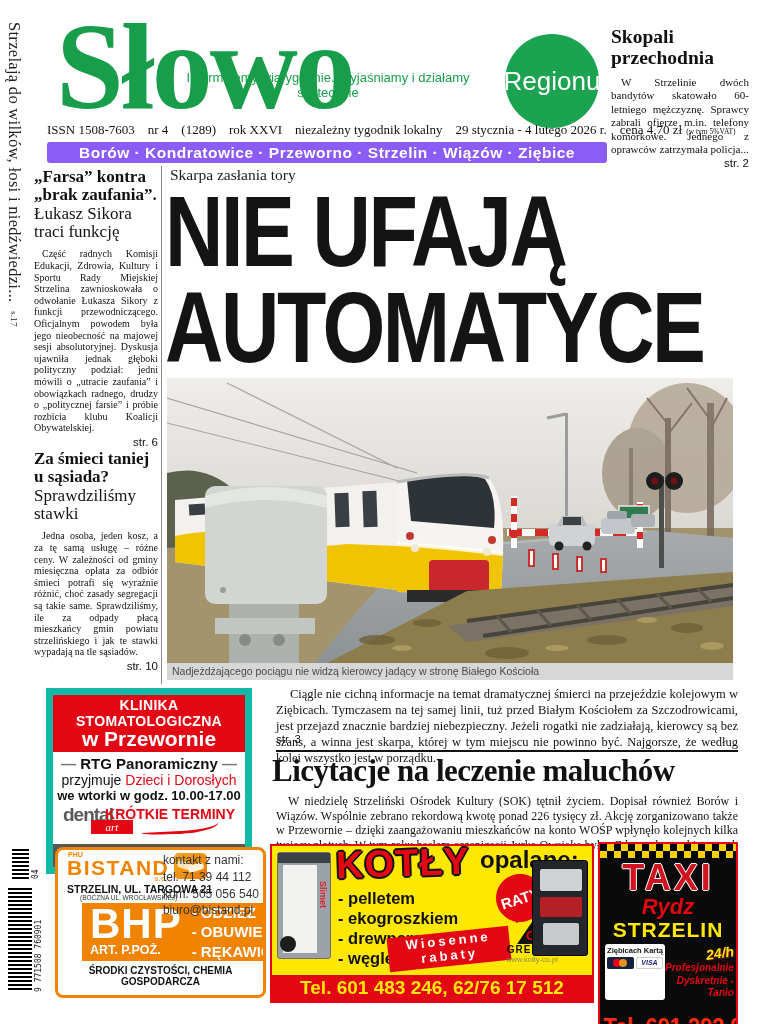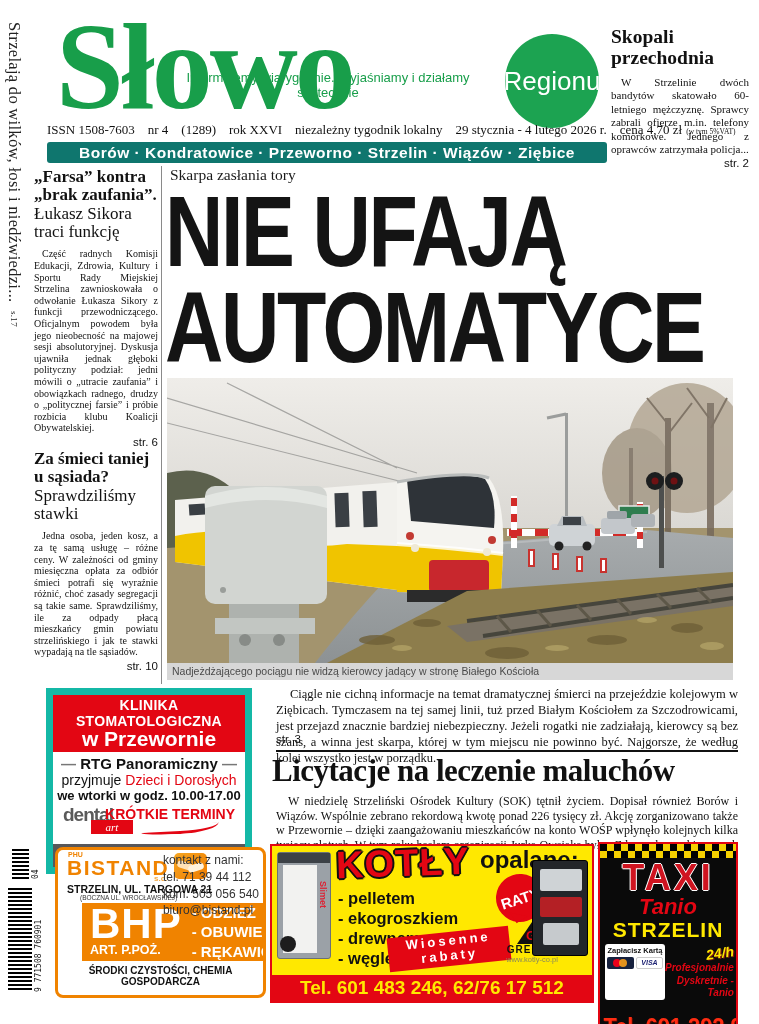--- a/index.html
+++ b/index.html
@@ -31,21 +31,21 @@
 
   .top-article { left:611px; top:26px; width:138px; }
   .top-article .t { font-size:19.5px; font-weight:bold; line-height:1.1; }
   .top-article .b { margin-top:7px; font-size:11px; line-height:1.22; text-align:justify; text-indent:10px; }
   .top-article .r { text-align:right; font-family:"Liberation Sans", sans-serif; font-size:11.5px; margin-top:1px; }
 
   .meta { left:47px; top:122px; width:640px; display:flex; align-items:baseline; gap:13px;
     font-size:13px; white-space:nowrap; }
   .meta .tiny { font-size:7.5px; margin-left:-9px; }
 
-  .towns { left:47px; top:142px; width:560px; height:21px; background:#0f766e; border-radius:3px;
+  .towns { left:47px; top:142px; width:560px; height:21px; background:#8b5cf6; border-radius:3px;
     color:#fff; font-family:"Liberation Sans", sans-serif; font-weight:bold; font-size:15.5px;
     text-align:center; line-height:21px; letter-spacing:0.5px; }
 
   .col-rule { left:161px; top:166px; width:1px; height:518px; background:#8a8a8a; }
 
   
   .l-art { left:34px; width:124px; }
   .l-art .tb { font-size:17px; font-weight:bold; line-height:1.08; }
   .l-art .tr { font-size:17px; line-height:1.08; }
   .l-art .bd { margin-top:7px; font-size:10px; line-height:1.16; text-align:justify; text-indent:8px; }
@@ -455,25 +455,25 @@
     <div class="d1"></div>
       <div class="d2"></div>
       <div class="d3"></div>
   </div>
   <div class="k-phone">Tel. 601 483 246, 62/76 17 512</div>
 </div>
 
 <div class="abs taxi">
   <div class="t-checker"></div>
   <div class="t-title">TAXI</div>
-  <div class="t-rydz">Tanio</div>
+  <div class="t-rydz">Rydz</div>
   <div class="t-city">STRZELIN</div>
   <div class="t-mid">
     <div class="t-card">
-      <div class="t-card-label">Zapłacisz Kartą</div>
+      <div class="t-card-label">Ziębicach Kartą</div>
       <div class="t-chips">
         <span class="t-mc"></span>
         <span class="t-visa">VISA</span>
       </div>
     </div>
     <div class="t-right">
       <div class="t-24">24/h</div>
       <div class="t-tag">Profesjonalnie</div>
       <div class="t-tag">Dyskretnie - Tanio</div>
     </div>

